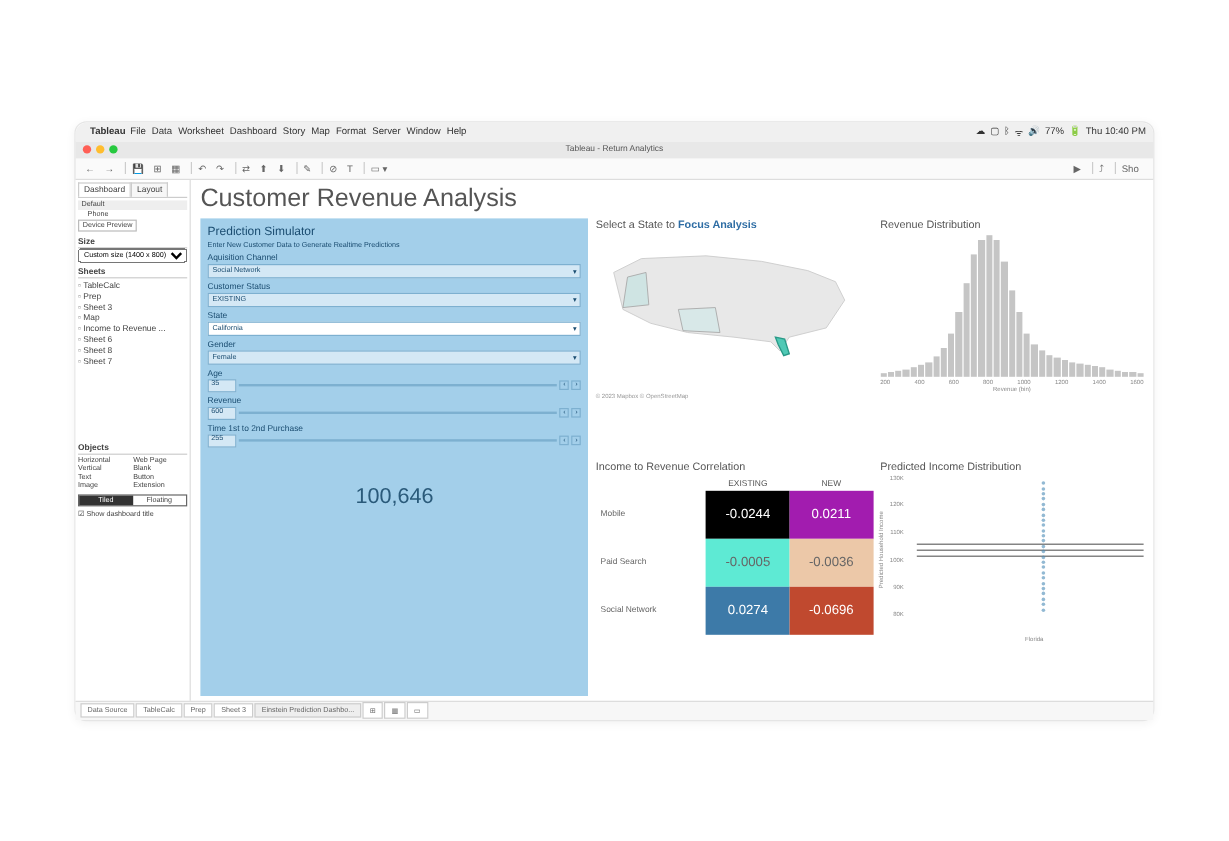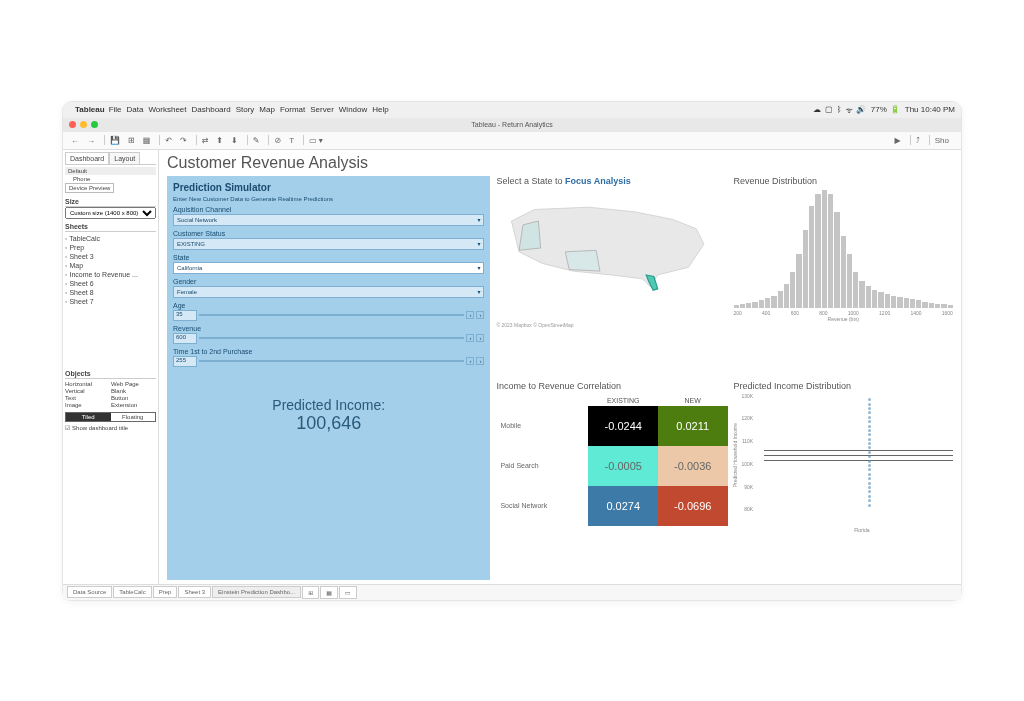--- a/index.html
+++ b/index.html
@@ -32,36 +32,36 @@
 .sheets{margin-top:2px}
 .sheet{padding:1px 0;cursor:default}
 .sheet::before{content:"▫ ";color:#888}
 .objects{display:grid;grid-template-columns:1fr 1fr;gap:1px;font-size:6px;margin-top:2px}
 .obj{cursor:default}
 .toggle{display:flex;margin-top:4px;border:1px solid #666;font-size:6px}
 .toggle div{flex:1;text-align:center;padding:1px}
 .toggle .on{background:#333;color:#fff}
 .chk{font-size:6px;margin-top:2px}
 .canvas{flex:1;padding:4px 8px;display:flex;flex-direction:column}
-.dashtitle{font-size:16px;color:#555;margin-bottom:4px}
+.dashtitle{font-size:21px;color:#555;margin-bottom:4px}
 .grid{display:grid;grid-template-columns:1.4fr 1fr 0.95fr;grid-template-rows:auto auto;gap:6px;flex:1}
 .card{font-size:7px;color:#555}
 .cardtitle{font-size:9px;margin-bottom:2px}
 .focus{color:#2e6da4;font-weight:bold}
 .chartarea{border:none;position:relative;height:140px}
 .mapnote{font-size:5px;color:#999;position:absolute;bottom:0;left:0}
 .axis{font-size:5px;color:#888;display:flex;justify-content:space-between;margin-top:2px}
 .histbars{display:flex;align-items:flex-end;height:120px;gap:1px}
 .histbars div{background:#c5c5c5;flex:1}
 .corrtbl{font-size:11px;width:100%;border-collapse:collapse;margin-top:4px}
 .corrtbl th{font-size:7px;font-weight:normal;padding:2px}
 .corrtbl td{text-align:center;padding:14px 2px;color:#fff}
 .corrtbl td.rowhdr{color:#666;font-size:7px;text-align:left;padding:2px 4px;background:#fff}
 .predpanel{background:#a3cfea;padding:6px;font-size:7px;color:#1a4c70;grid-row:1/3}
-.predpanel .ptitle{color:#1a4c70;font-weight:bold;font-size:10px;margin-bottom:3px}
+.predpanel .ptitle{color:#1a4c70;font-weight:normal;font-size:10px;margin-bottom:3px}
 .predpanel .psub{font-size:6px;margin-bottom:4px}
 .predpanel label{display:block;margin-top:4px;font-size:7px}
 .predpanel .field{background:#d4e8f5;border:1px solid #7db0d0;padding:1px 3px;font-size:6px;height:12px;display:flex;align-items:center;justify-content:space-between;margin-top:1px}
 .slider{display:flex;align-items:center;gap:2px;margin-top:1px}
 .slider .val{background:#d4e8f5;border:1px solid #7db0d0;width:24px;font-size:6px;padding:0 2px;height:11px}
 .slider .track{flex:1;height:2px;background:#7db0d0;position:relative}
 .slider .nav{font-size:6px;border:1px solid #7db0d0;padding:0 2px;cursor:default}
 .result{text-align:center;margin-top:30px;font-size:14px;color:#2a5a7a}
 .result .num{font-size:18px}
 .scatter{height:140px;position:relative;font-size:5px;color:#888}
@@ -295,38 +295,37 @@
               <div class="nav">›</div>
             </div>
           <label>Time 1st to 2nd Purchase</label>
           <div class="slider">
               <div class="val">255</div>
               <div class="track"></div>
               <div class="nav">‹</div>
               <div class="nav">›</div>
             </div>
           <div class="result">
-            <div>Predicted Income:</div>
             <div class="num">100,646</div>
           </div>
         </div>
 
         <div class="card">
           <div class="cardtitle">Income to Revenue Correlation</div>
           <table class="corrtbl">
             <tbody>
                 <tr>
                   <th></th>
                   <th>EXISTING</th>
                   <th>NEW</th>
                 </tr>
             <tr>
                   <td class="rowhdr">Mobile</td>
                   <td style="background:#000000">-0.0244</td>
-                  <td style="background:#4d7c0f">0.0211</td>
+                  <td style="background:#a21caf">0.0211</td>
                 </tr>
             <tr>
                   <td class="rowhdr">Paid Search</td>
                   <td style="background:#5eead4;color:#666">-0.0005</td>
                   <td style="background:#ecc8a8;color:#666">-0.0036</td>
                 </tr>
             <tr>
                   <td class="rowhdr">Social Network</td>
                   <td style="background:#3d7aa8">0.0274</td>
                   <td style="background:#c0492f">-0.0696</td>

